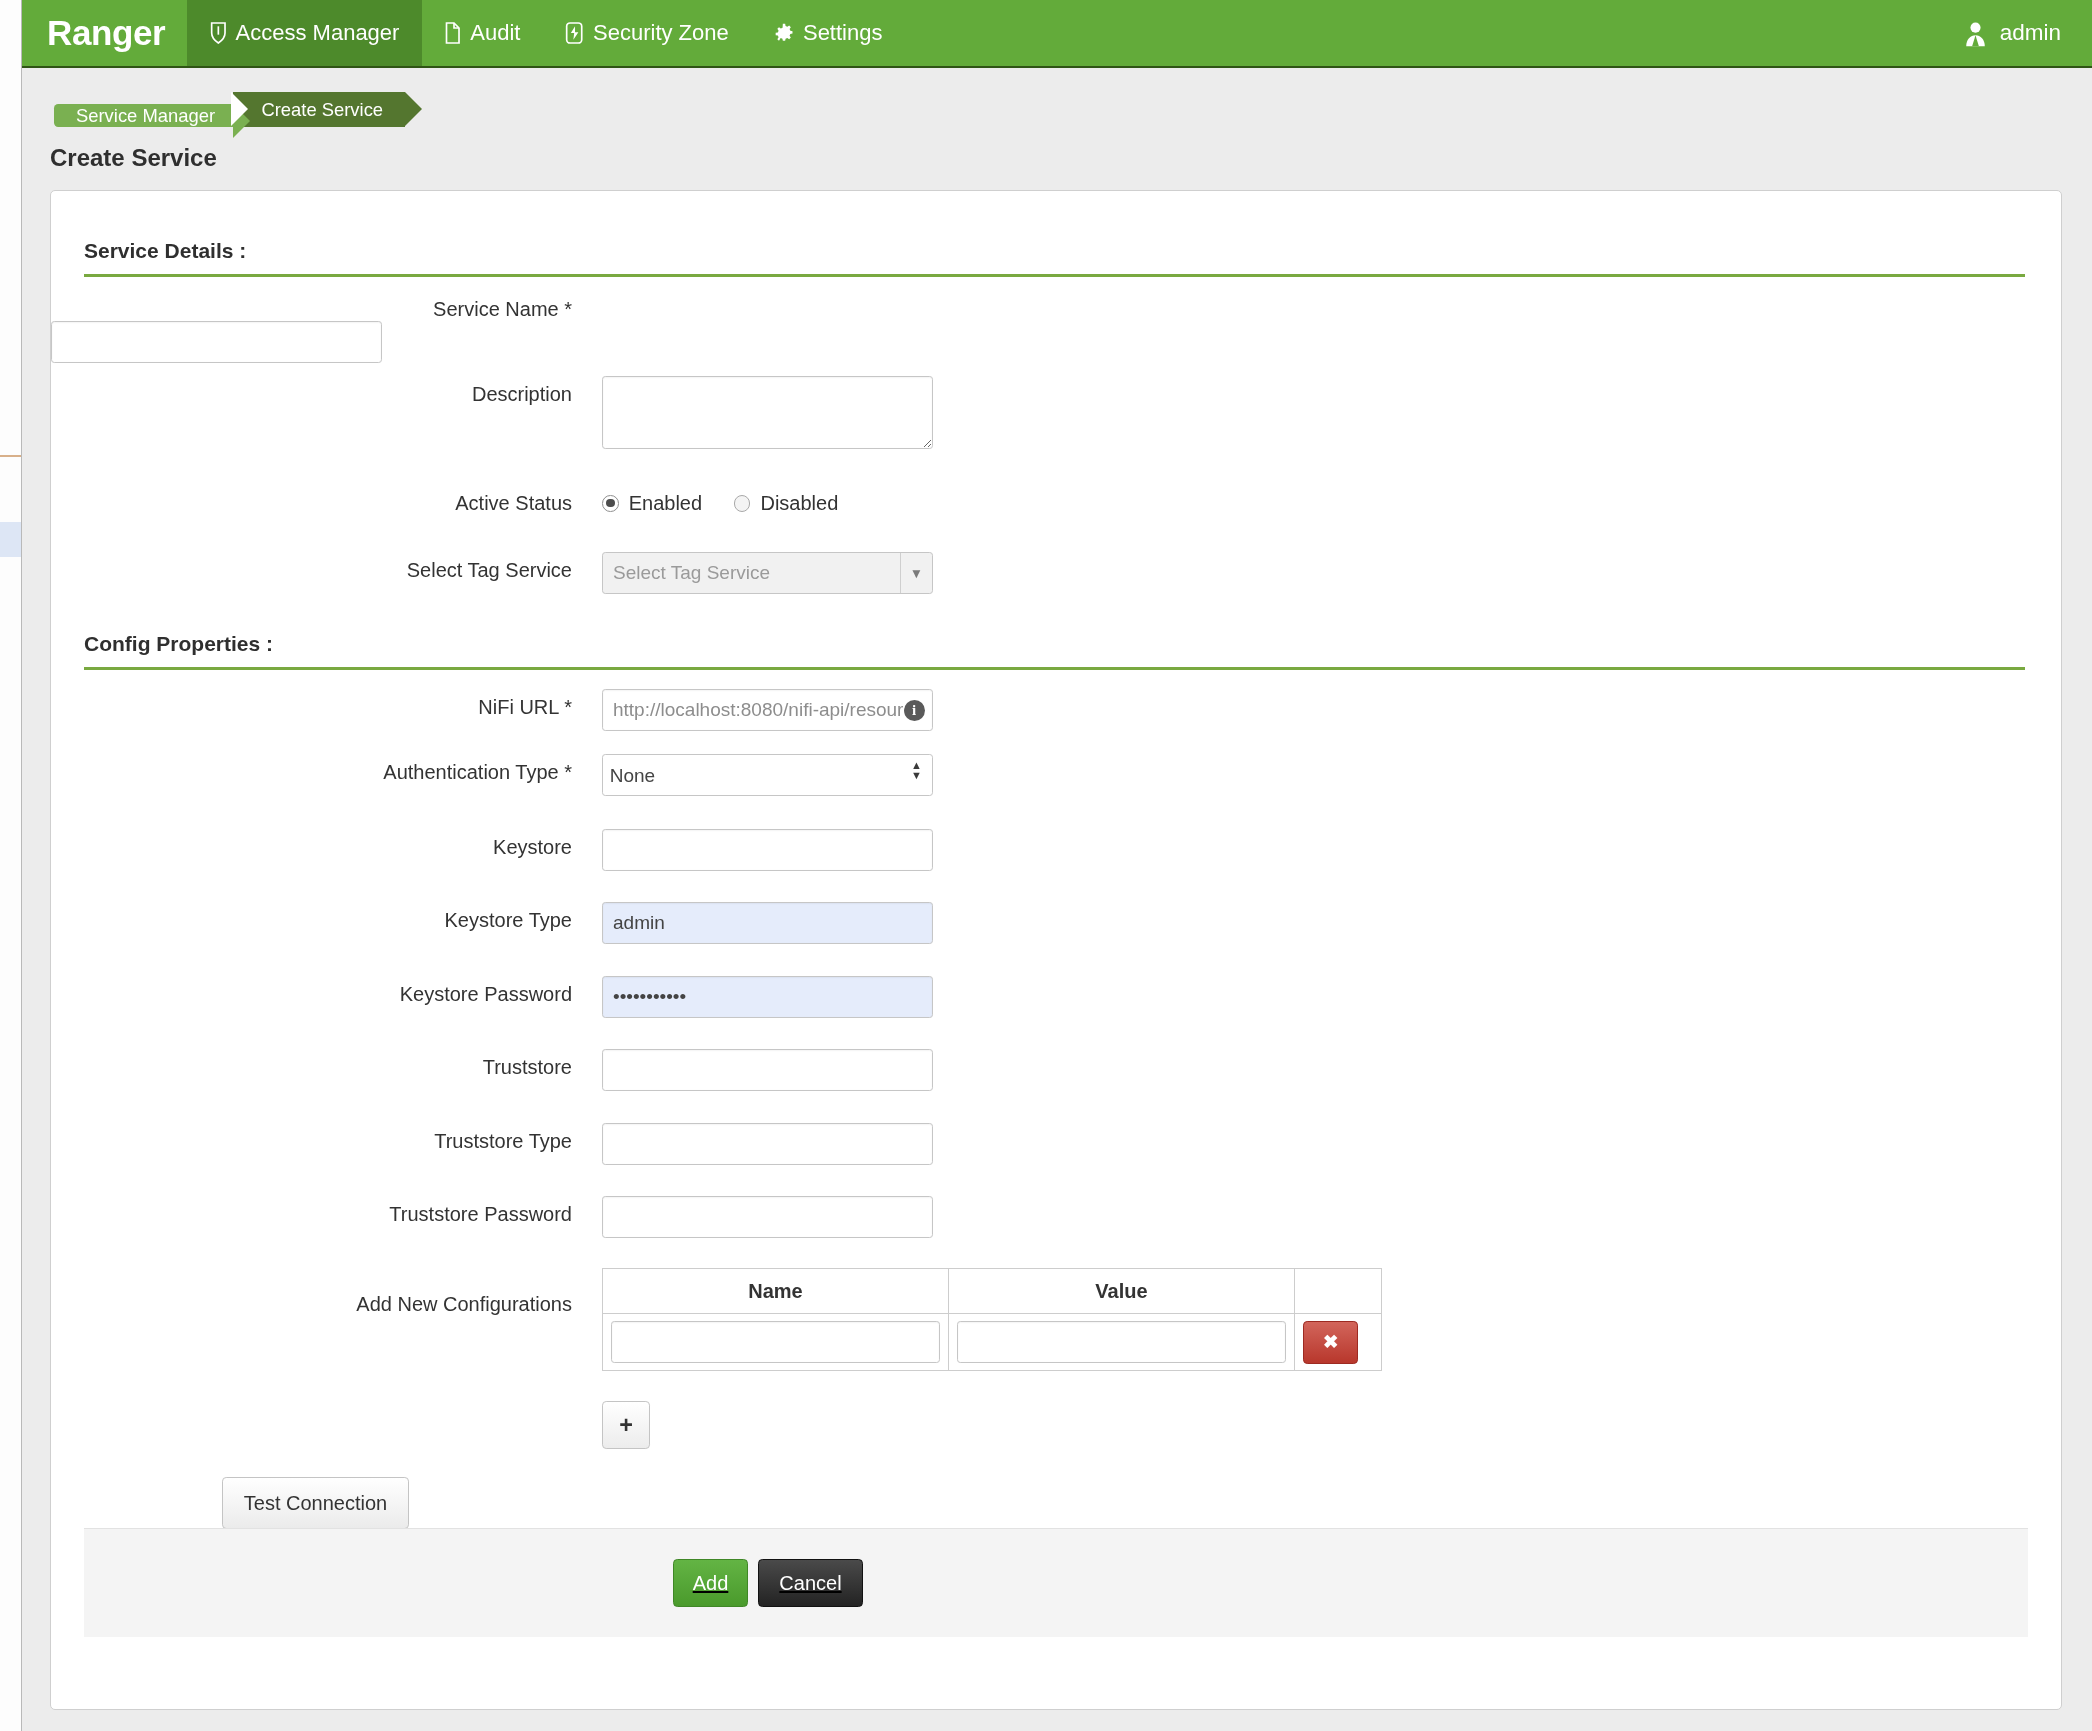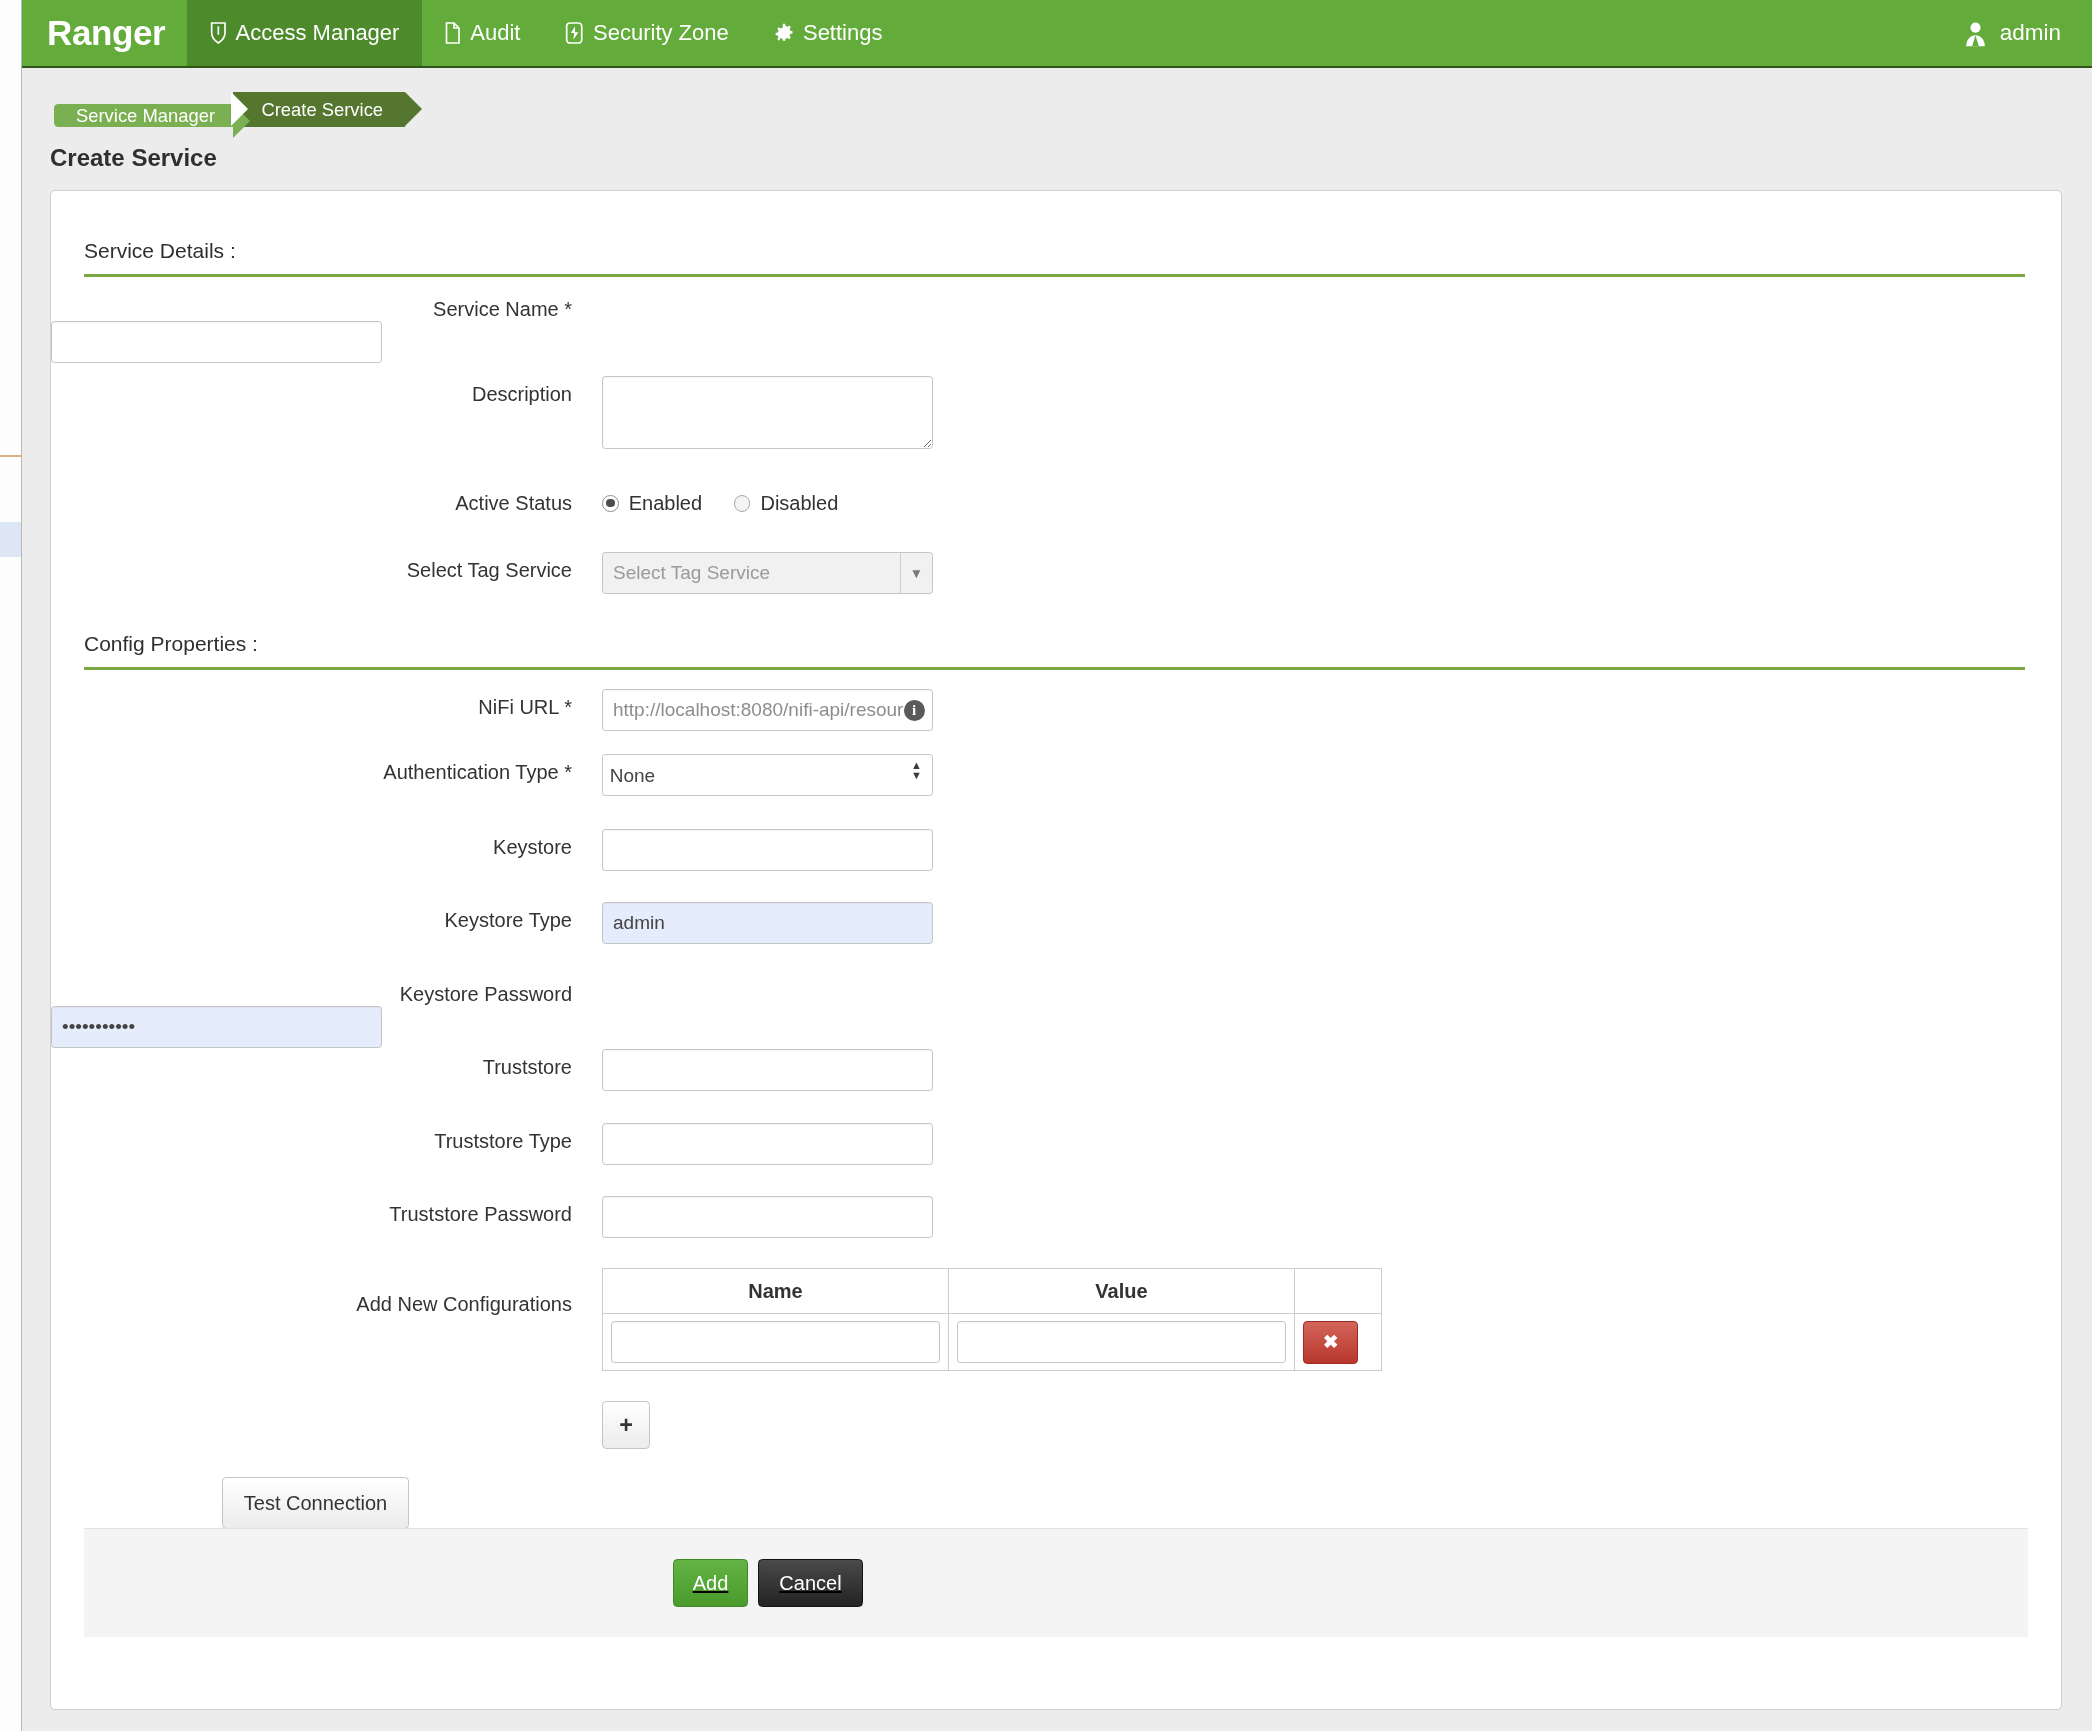--- a/index.html
+++ b/index.html
@@ -108,21 +108,21 @@
   #panel {
     position: absolute; left: 50px; top: 190px;
     width: 2012px; height: 1520px;
     background: #ffffff;
     border: 0.8px solid #cfcfcf;
     border-radius: 5px;
   }
 
   .section-head {
     position: absolute; left: 33px;
-    font-size: 21px; font-weight: normal; color: #2f2f2f;
+    font-size: 21px; font-weight: bold; color: #2f2f2f;
   }
   .section-rule {
     position: absolute; left: 33px;
     height: 2.5px; background: #79a940;
     width: 1941px;
   }
 
   
   .row { position: absolute; display: flex; align-items: flex-start; }
   .rlabel {
@@ -441,21 +441,21 @@
     <div class="field"><input class="txt" type="text" style=""></div>
   </div>
 
   <div class="row" style="top:711px;left:0;">
     <div class="rlabel">Keystore Type</div>
     <div class="field">
       <input class="txt autofill" type="text" value="admin" style="">
     </div>
   </div>
 
-  <div class="row" style="top:785px;left:0;flex-direction:column;">
+  <div class="row" style="top:785px;left:0;">
     <div class="rlabel">Keystore Password</div>
     <div class="field">
       <input class="txt autofill" type="text" value="•••••••••••" style="">
     </div>
   </div>
 
   <div class="row" style="top:858px;left:0;">
     <div class="rlabel">Truststore</div>
     <div class="field"><input class="txt" type="text" style=""></div>
   </div>

